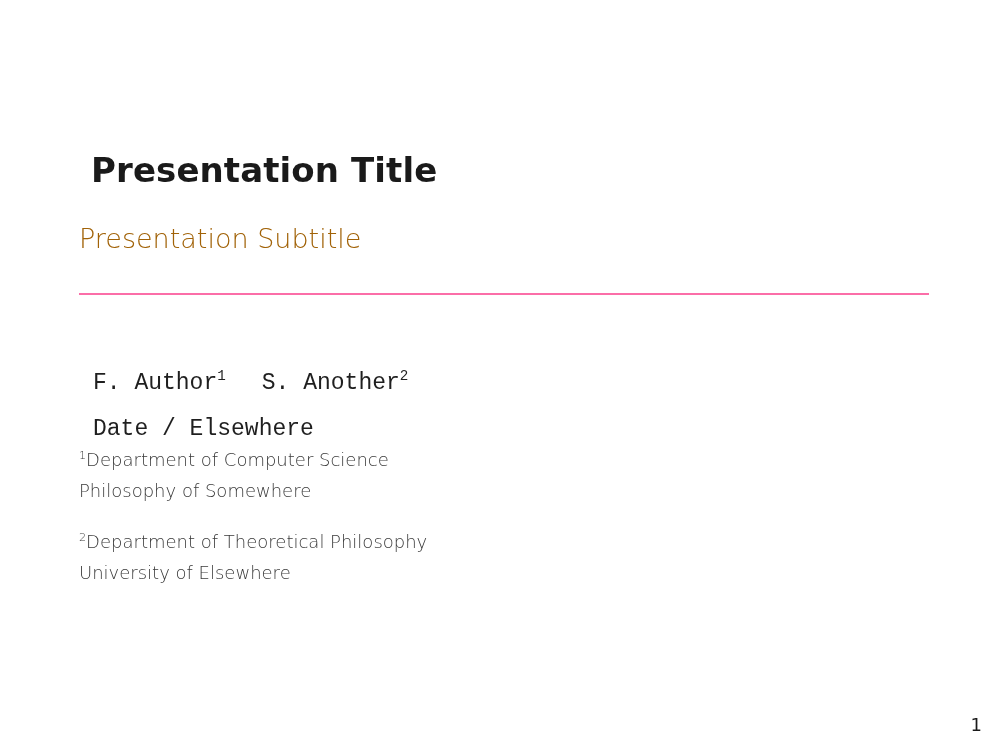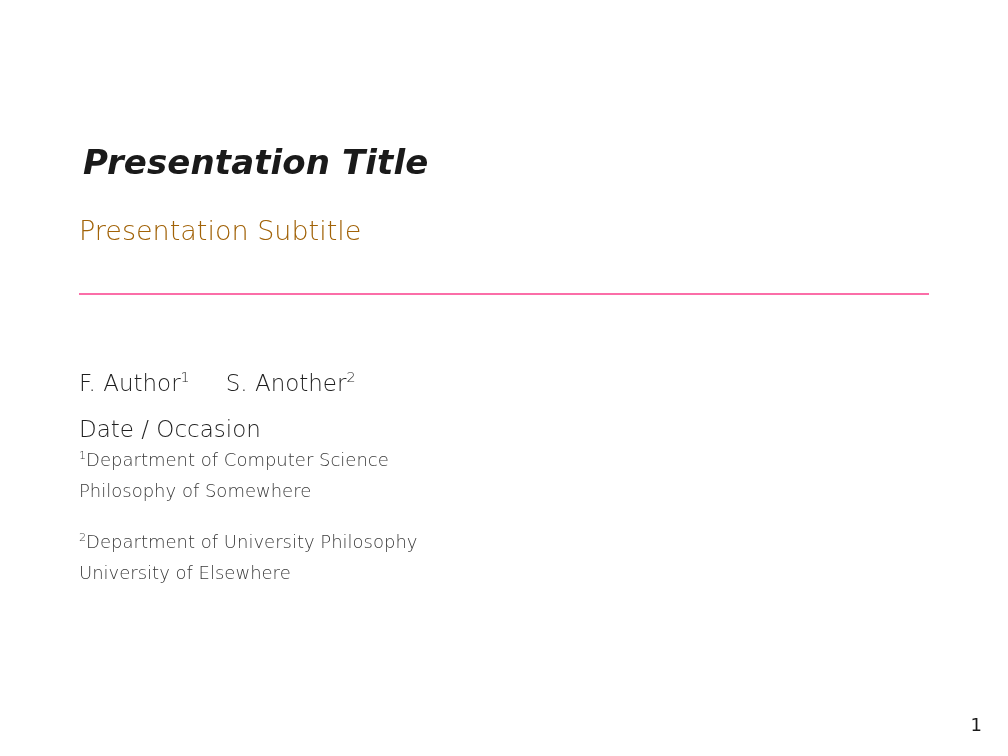--- a/index.html
+++ b/index.html
@@ -23,23 +23,22 @@
     left: 79px;
     top: 136px;
     width: 860px;
   }
   .slide-title {
     font-size: 34px;
     font-weight: 600;
     line-height: 44px;
     color: #1a1a1a;
     letter-spacing: 0.1px;
-    margin: 4px;
+    margin: 12px;
     white-space: nowrap;
-    font-style: italic;
   }
   .slide-subtitle {
     font-size: 27px;
     font-weight: 300;
     line-height: 38px;
     color: #a16207;
     margin: 28px 0 0 0;
     white-space: nowrap;
   }
 
@@ -49,23 +48,24 @@
     left: 79px;
     top: 293px;
     width: 850px;
     height: 2px;
     background: #fb6ea8;
   }
 
   
   .author-block {
     position: absolute;
-    left: 79px;
+    left: 93px;
     top: 368px;
     width: 860px;
+    font-family: Liberation Mono, monospace;
   }
   .authors {
     font-size: 23px;
     font-weight: 300;
     line-height: 31px;
     color: #1f1f1f;
     margin: 0;
     white-space: nowrap;
   }
   .author-name {
@@ -132,32 +132,32 @@
     <h1 class="slide-title">Presentation Title</h1>
     <h2 class="slide-subtitle">Presentation Subtitle</h2>
   </div>
 
   <div class="accent-rule"></div>
 
   <div class="author-block">
     <p class="authors">
       <span class="author-name"><span>F. Author</span><sup>1</sup></span><span class="author-sep"></span><span class="author-name"><span>S. Another</span><sup>2</sup></span>
     </p>
-    <p class="occasion">Date / Occasion</p>
+    <p class="occasion">Date / Elsewhere</p>
   </div>
 
   <div class="affiliations">
 
     <div class="affil-group">
       <p class="affil-line"><sup>1</sup><span>Department of Computer Science</span></p>
       <p class="affil-line">Philosophy of Somewhere</p>
     </div>
 
     <div class="affil-group">
-      <p class="affil-line"><sup>2</sup><span>Department of University Philosophy</span></p>
+      <p class="affil-line"><sup>2</sup><span>Department of Theoretical Philosophy</span></p>
       <p class="affil-line">University of Elsewhere</p>
     </div>
 
   </div>
 
   <div class="page-number">1</div>
 
 </div>
 
 </body></html>

